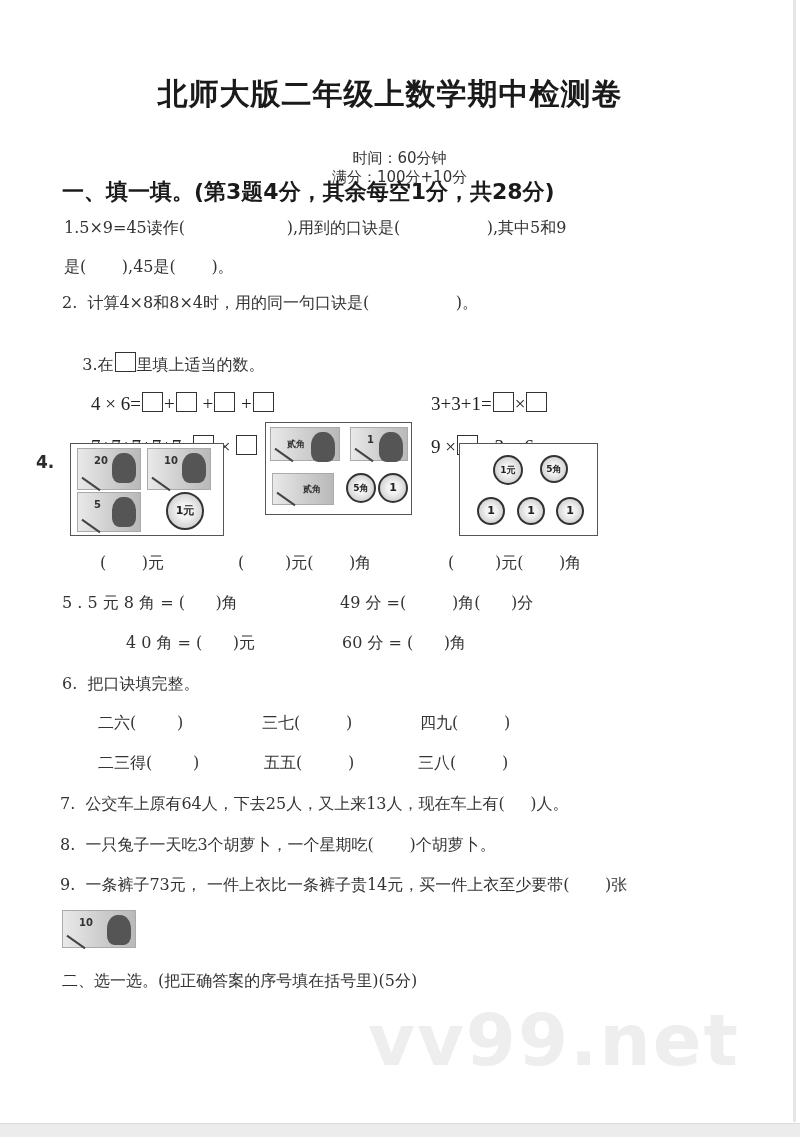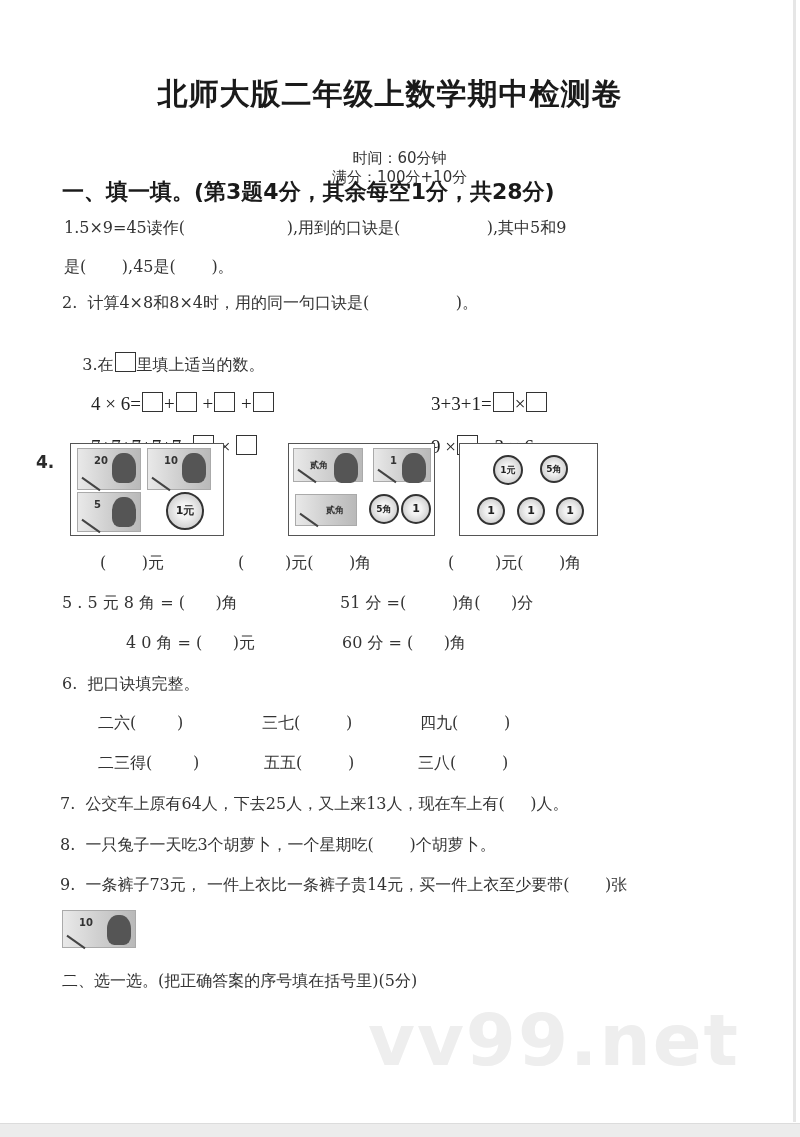--- a/index.html
+++ b/index.html
@@ -76,21 +76,21 @@
         <span class="slash"></span>
       </div>
     <div class="note" style="left:6px;top:48px;width:62px;height:38px;">
       <span class="denom">5</span>
         <span class="portrait"></span>
         <span class="slash"></span>
       </div>
     <div class="coin" style="left:95px;top:48px;width:34px;height:34px;line-height:34px;font-size:11px;">1元</div>
   </div>
 
-  <div class="panel" style="left:265px;top:443px;width:145px;height:91px;margin-left:23px;">
+  <div class="panel" style="left:265px;top:422px;width:145px;height:91px;">
     <div class="note" style="left:4px;top:4px;width:68px;height:32px;">
       <span class="denom" style="font-size:9px;top:10px;">贰角</span>
         <span class="portrait"></span>
         <span class="slash"></span>
       </div>
     <div class="note" style="left:84px;top:4px;width:56px;height:32px;">
       <span class="denom">1</span>
         <span class="portrait"></span>
         <span class="slash"></span>
       </div>
@@ -108,21 +108,21 @@
     <div class="coin" style="left:17px;top:53px;width:24px;height:24px;line-height:24px;font-size:11px;">1</div>
     <div class="coin" style="left:57px;top:53px;width:24px;height:24px;line-height:24px;font-size:11px;">1</div>
     <div class="coin" style="left:96px;top:53px;width:24px;height:24px;line-height:24px;font-size:11px;">1</div>
   </div>
 
   <div class="abs line" style="left:100px;top:553px;">(       )元</div>
   <div class="abs line" style="left:238px;top:553px;">(        )元(       )角</div>
   <div class="abs line" style="left:448px;top:553px;">(        )元(       )角</div>
 
   <div class="abs line" style="left:62px;top:593px;">5 . 5 元 8 角 = (      )角</div>
-  <div class="abs line" style="left:340px;top:593px;">51 分 =(         )角(      )分</div>
+  <div class="abs line" style="left:340px;top:593px;">49 分 =(         )角(      )分</div>
   <div class="abs line" style="left:126px;top:633px;">4 0 角 = (      )元</div>
   <div class="abs line" style="left:342px;top:633px;">60 分 = (      )角</div>
 
   <div class="abs line" style="left:62px;top:674px;">6.  把口诀填完整。</div>
   <div class="abs line" style="left:98px;top:713px;">二六(        )</div>
   <div class="abs line" style="left:262px;top:713px;">三七(         )</div>
   <div class="abs line" style="left:420px;top:713px;">四九(         )</div>
   <div class="abs line" style="left:98px;top:753px;">二三得(        )</div>
   <div class="abs line" style="left:264px;top:753px;">五五(         )</div>
   <div class="abs line" style="left:418px;top:753px;">三八(         )</div>

